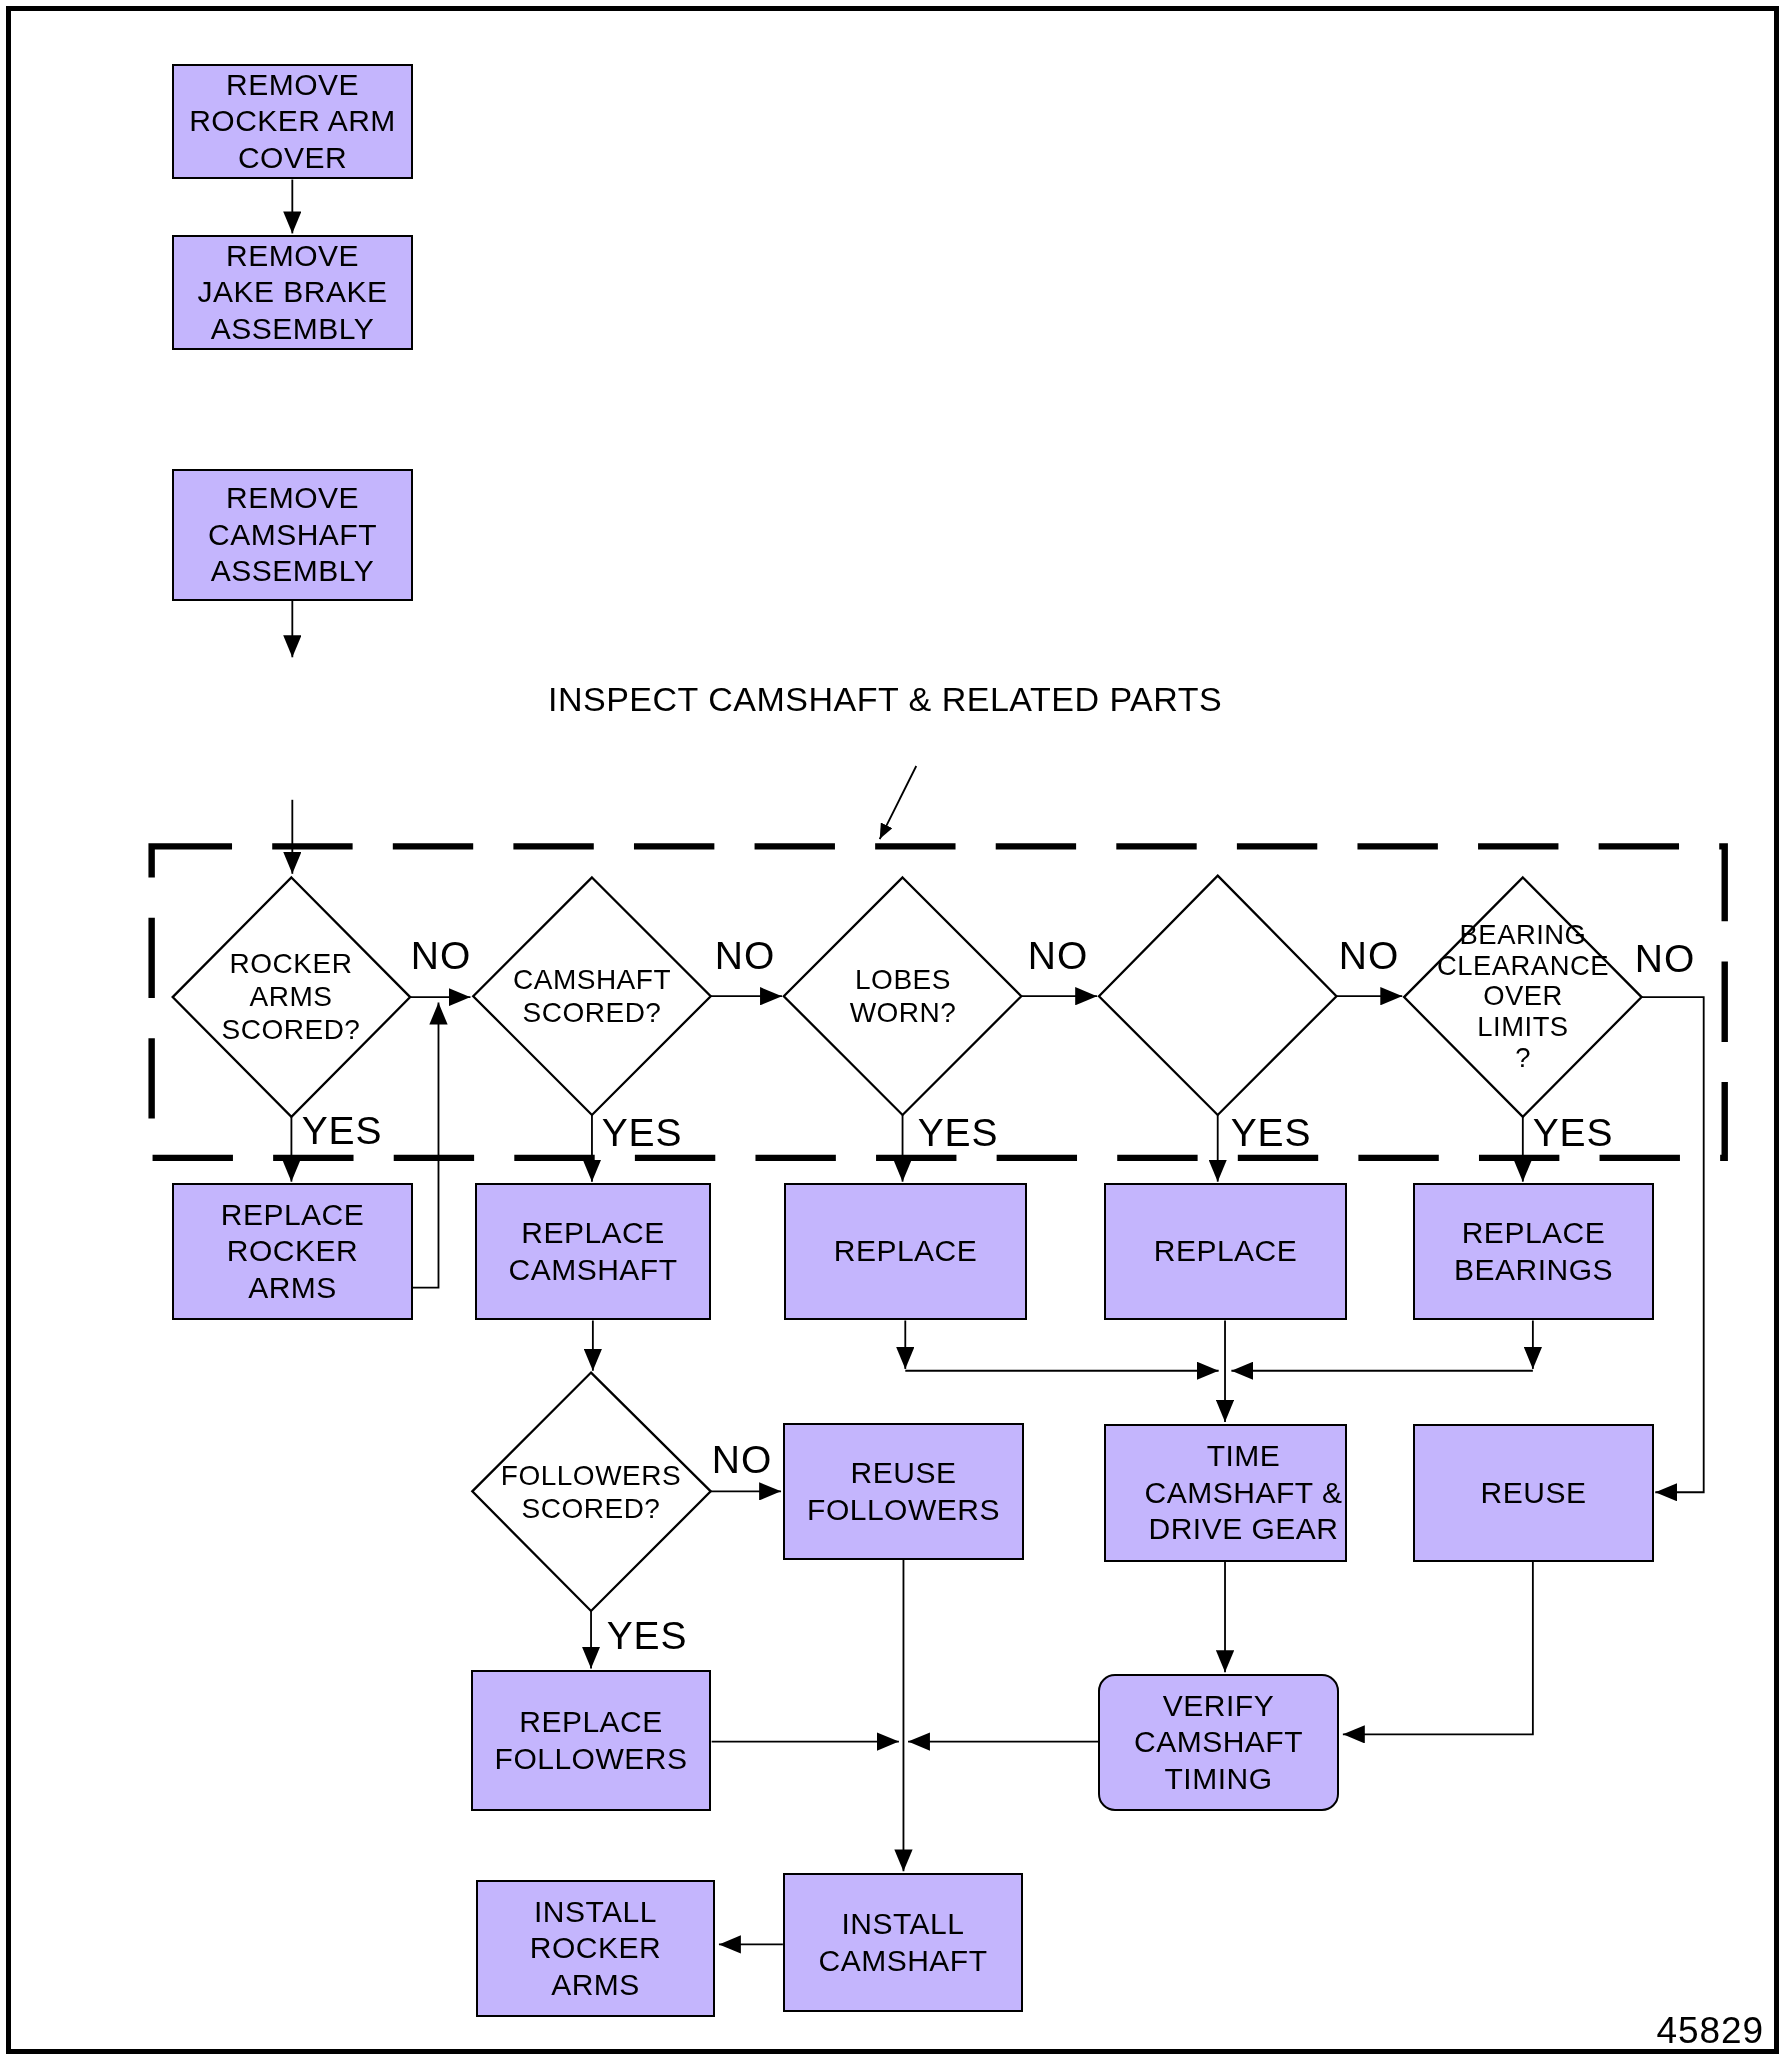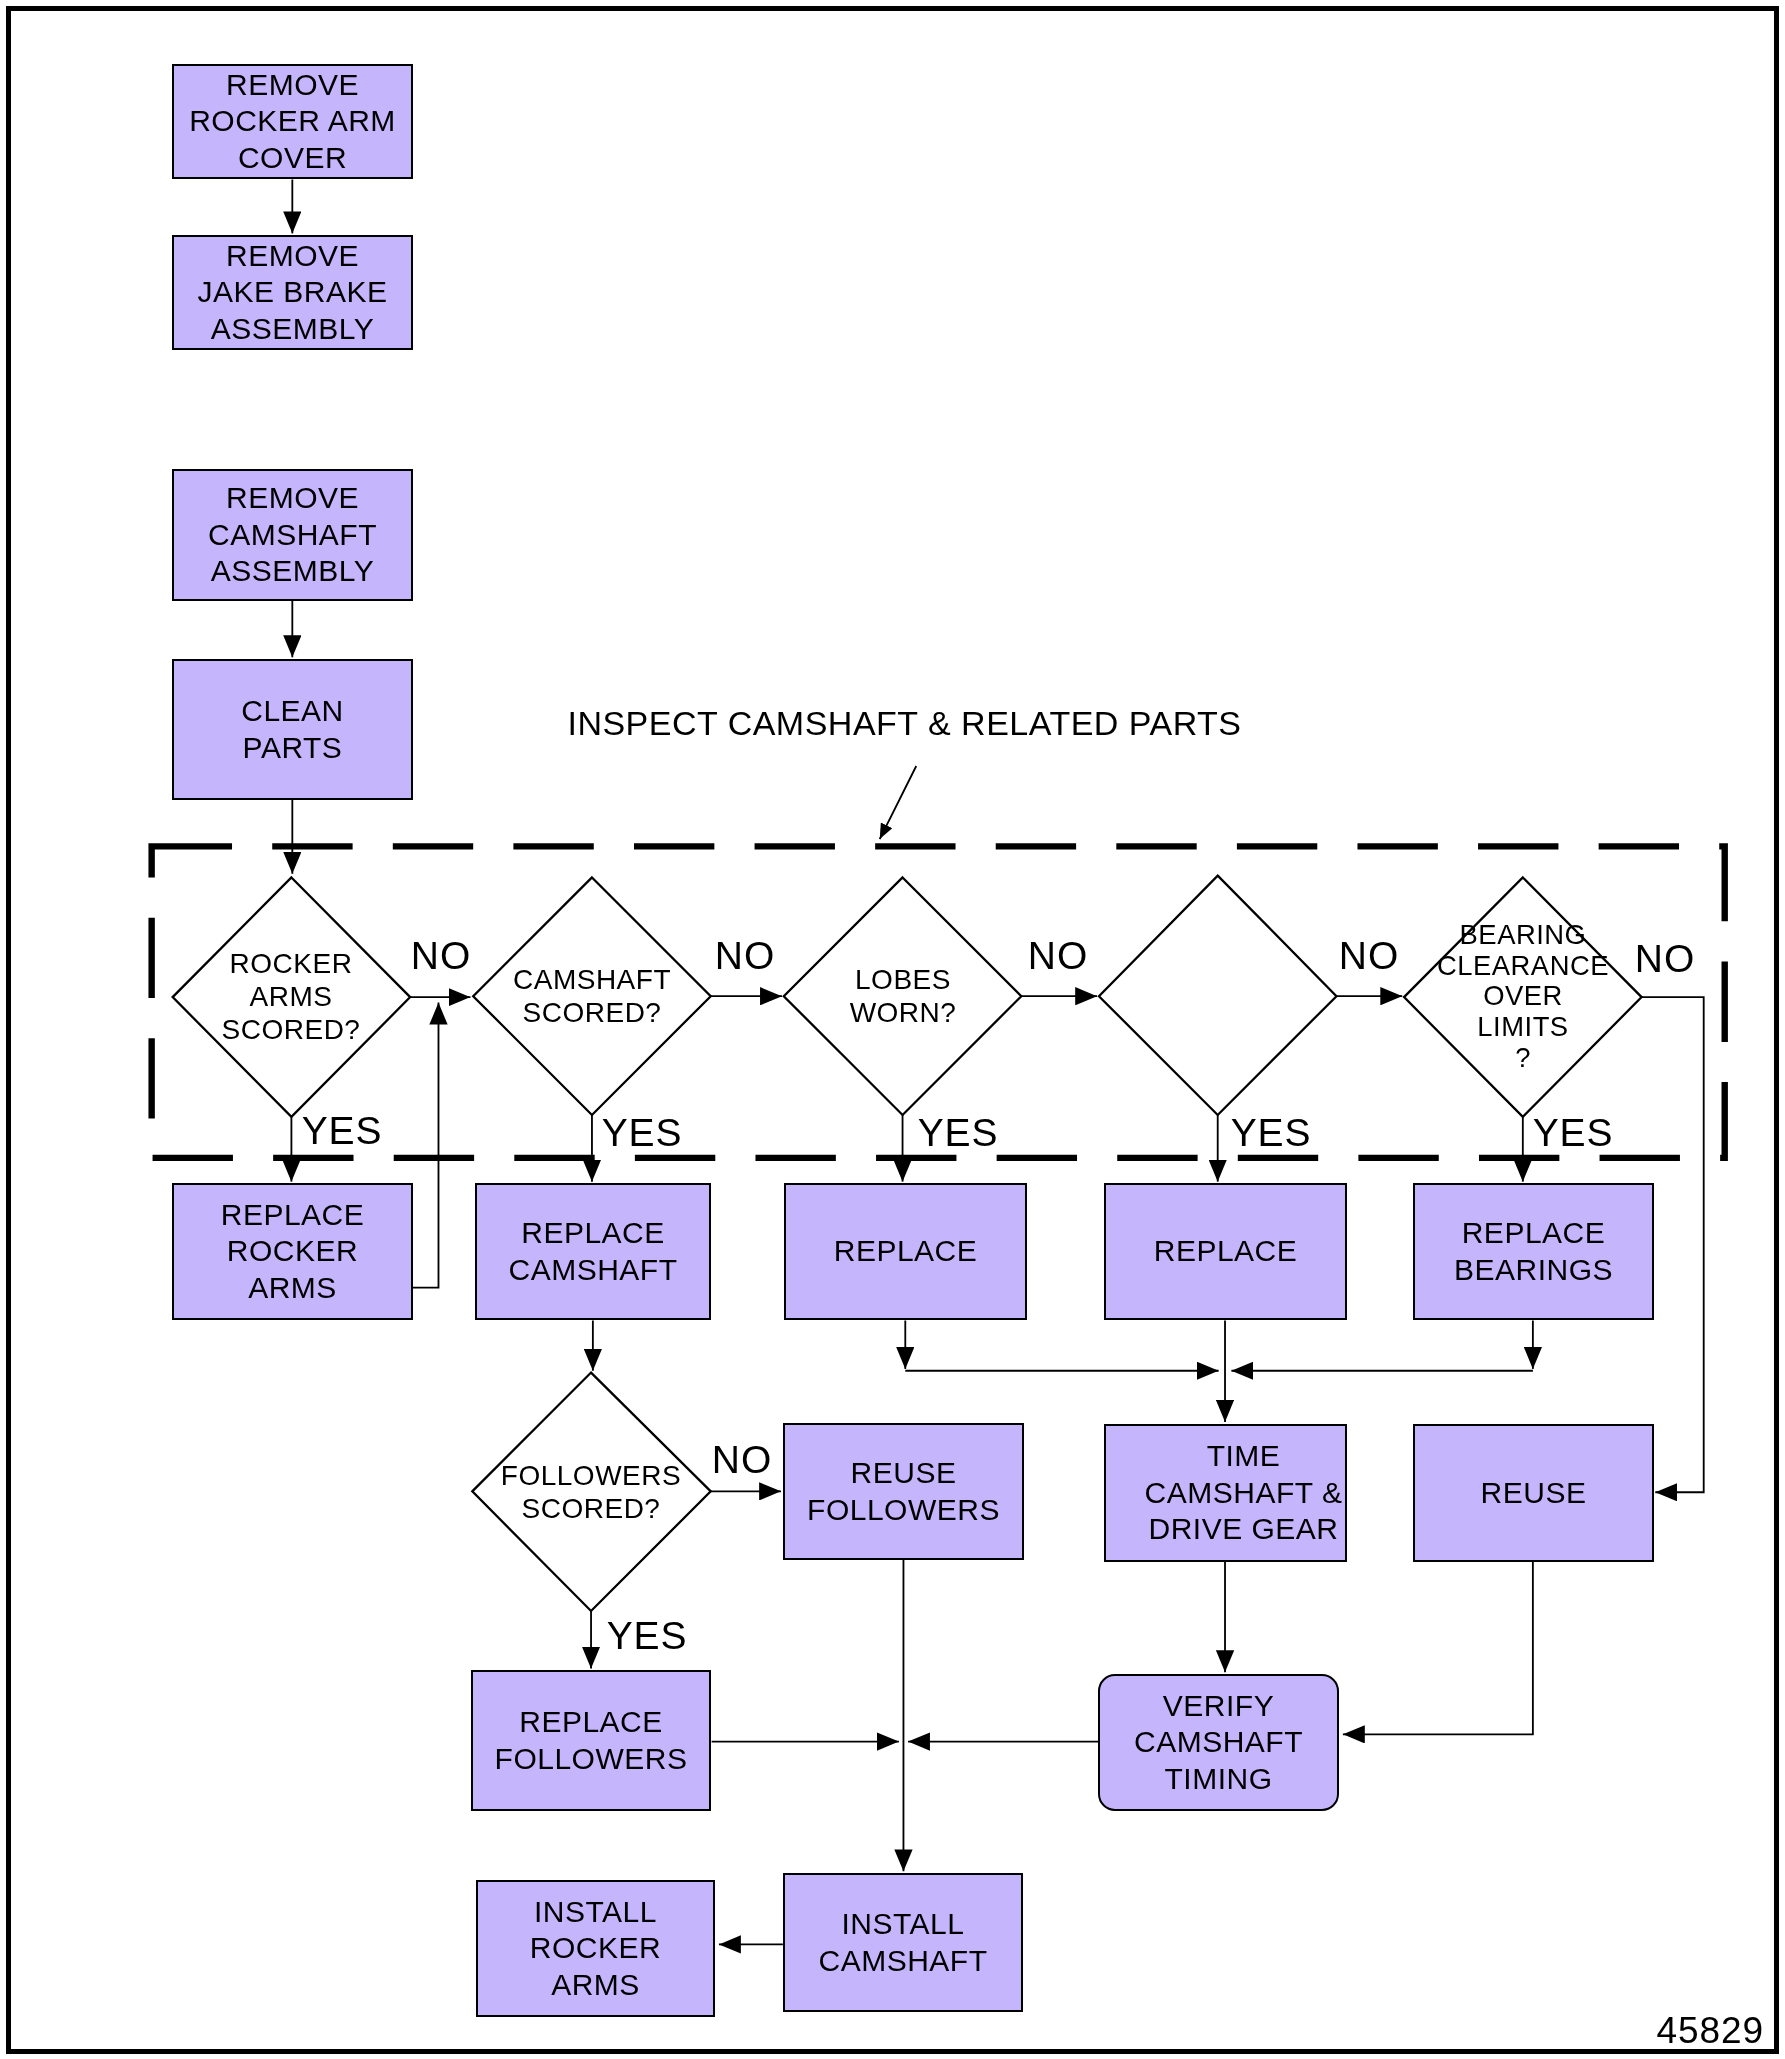--- a/index.html
+++ b/index.html
@@ -35,22 +35,22 @@
     white-space:pre-line;
     letter-spacing:0.5px;
   }
   .branch{
     position:absolute;
     transform:translate(-50%,-50%);
     font-size:39px;
     letter-spacing:0.9px;
   }
   .section-title{
-    position:absolute;left:548px;top:704px;width:713px;
-    text-align:center;
+    position:absolute;left:548px;top:680px;width:713px;
+    text-align:left;
     font-size:34px;letter-spacing:0.5px;
   }
   .part-number{
     position:absolute;left:1590px;top:2010px;width:174px;
     text-align:right;font-size:37px;letter-spacing:0.9px;
   }
 </style>
 </head>
 <body>
 
@@ -123,22 +123,20 @@
 
   <div class="box" style="left:172px;top:64px;width:241px;height:115px;">REMOVE
 ROCKER ARM
 COVER</div>
   <div class="box" style="left:172px;top:235px;width:241px;height:115px;">REMOVE
 JAKE BRAKE
 ASSEMBLY</div>
   <div class="box" style="left:172px;top:469px;width:241px;height:132px;">REMOVE
 CAMSHAFT
 ASSEMBLY</div>
-  <div class="box" style="left:172px;top:659px;width:241px;height:141px;">CLEAN
-PARTS</div>
 
   <div class="dtext" style="left:291px;top:997px;width:210px;">ROCKER
 ARMS
 SCORED?</div>
   <div class="dtext" style="left:592px;top:996px;width:219px;">CAMSHAFT
 SCORED?</div>
   <div class="dtext" style="left:903px;top:996px;width:219px;">LOBES
 WORN?</div>
   <div class="dtext" style="left:1523px;top:997px;width:219px;font-size:27.4px;line-height:1.12;">BEARING
 CLEARANCE

